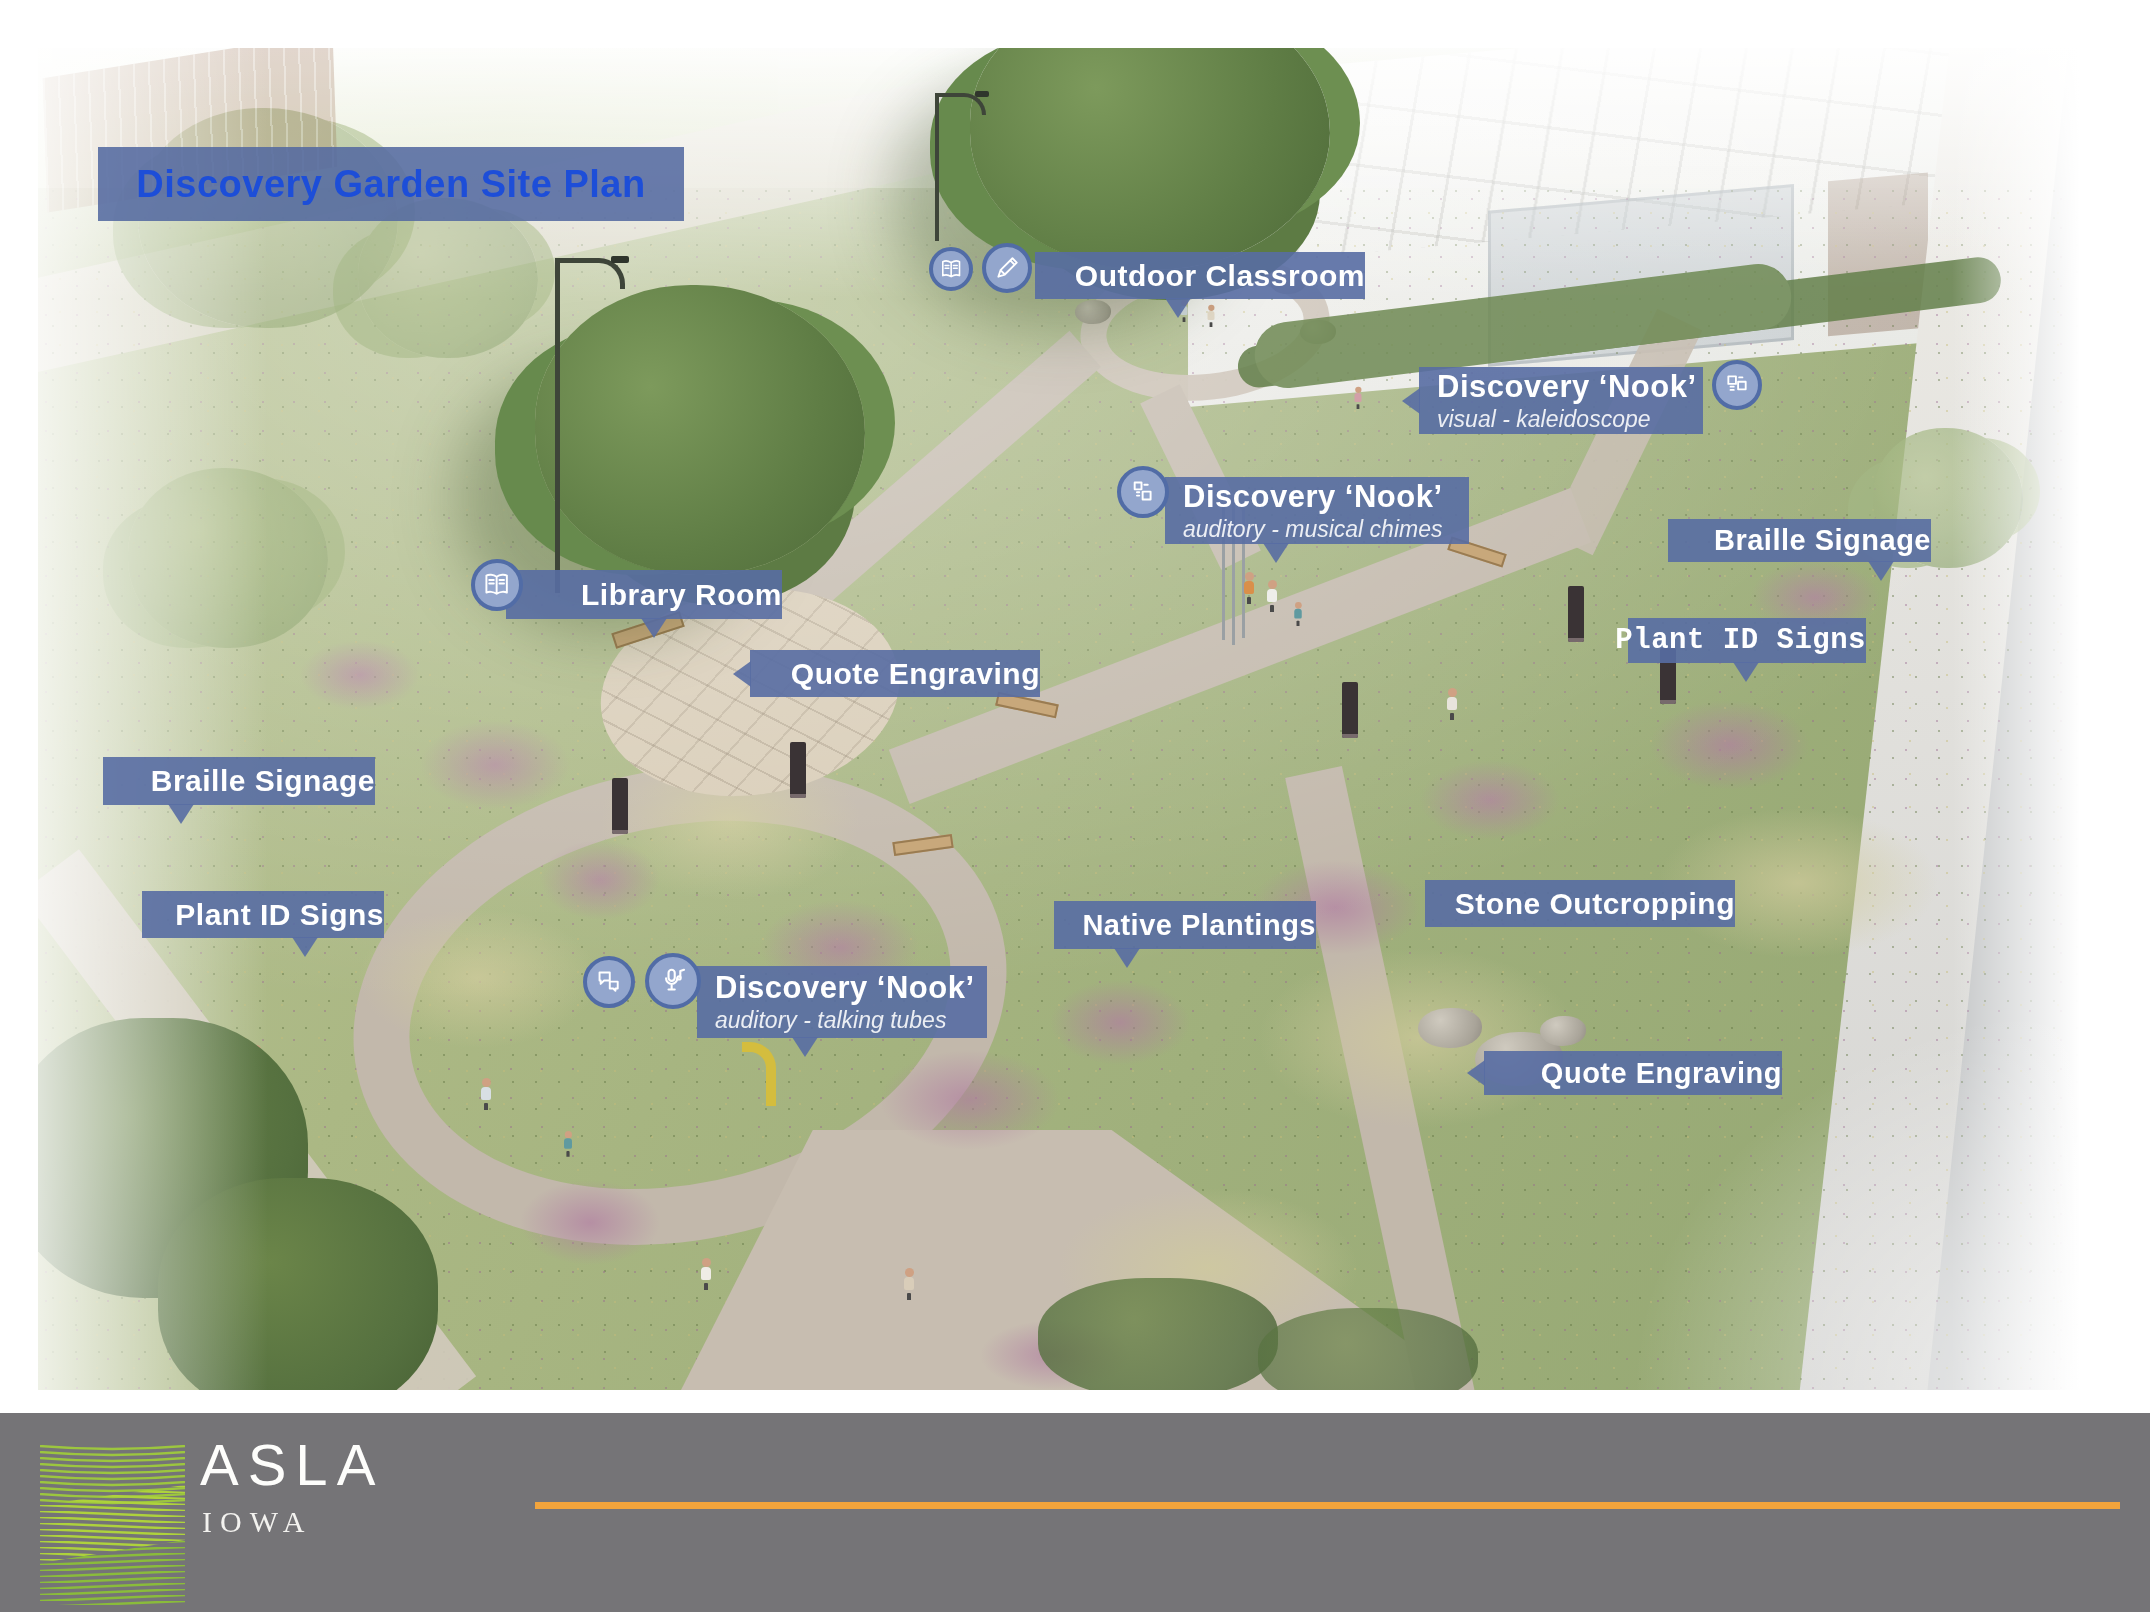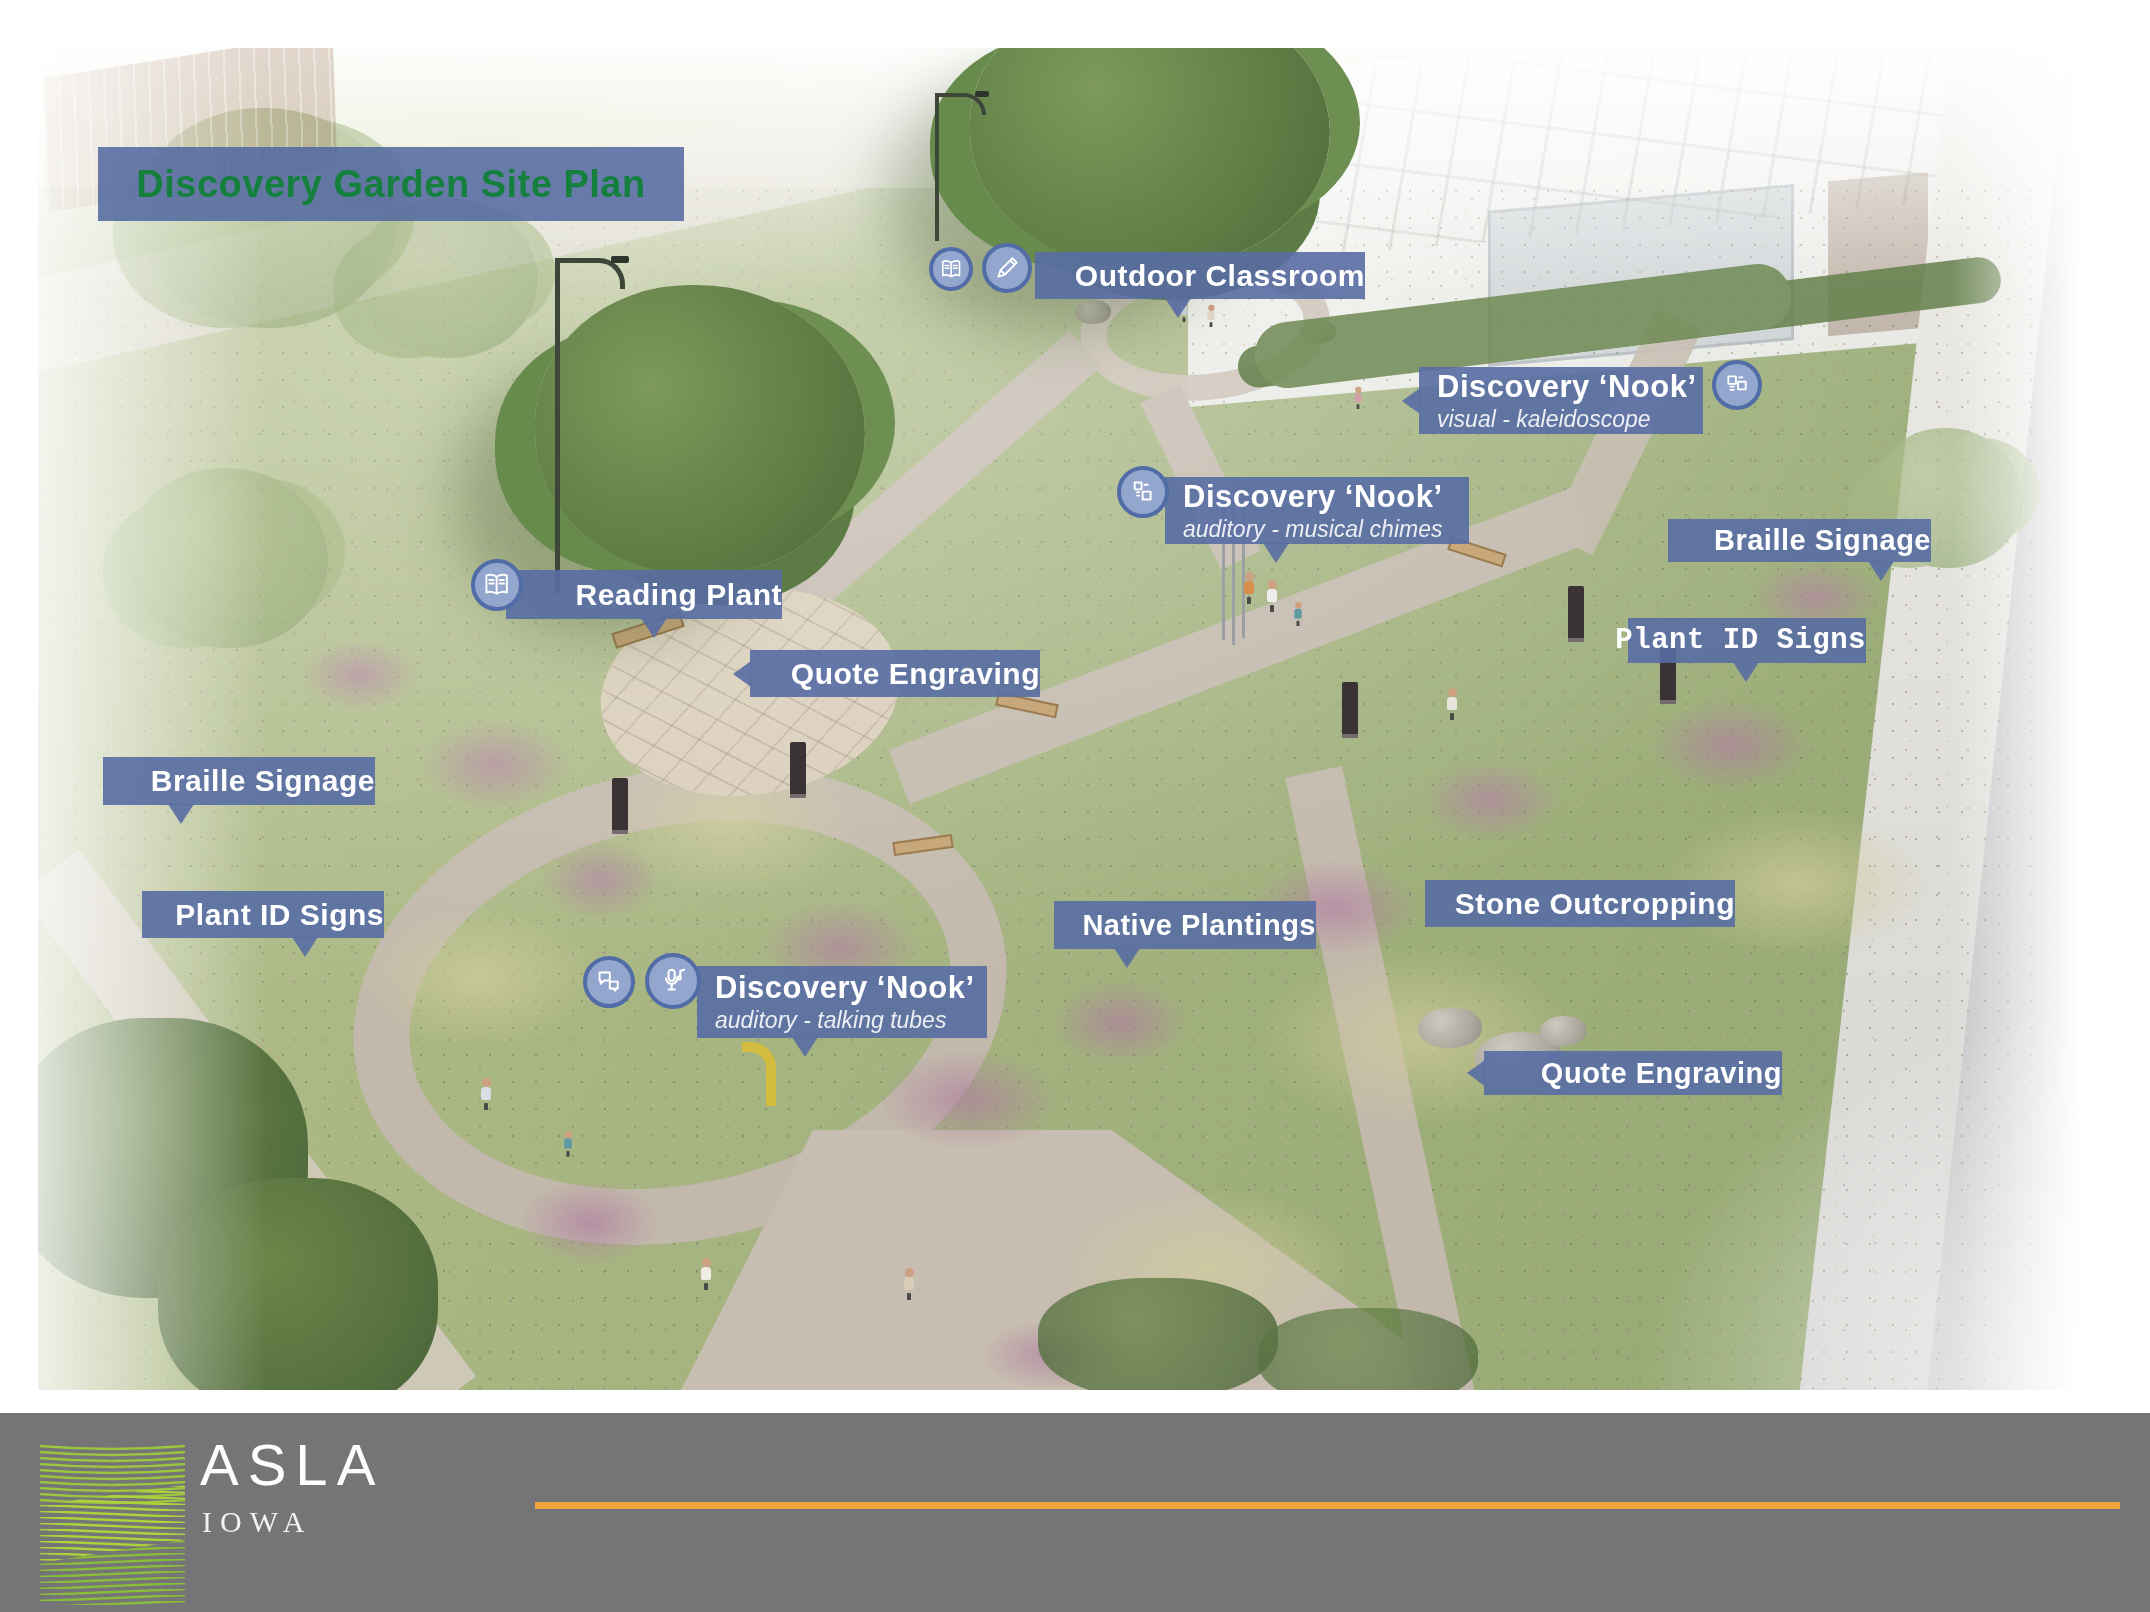--- a/index.html
+++ b/index.html
@@ -58,21 +58,21 @@
   .person::after{content:"";position:absolute;left:1px;top:9px;width:10px;height:13px;border-radius:4px 4px 2px 2px;background:var(--s,#eceae4);box-shadow:0 13px 0 -3px #4a4a4a;}
 
   .fade-top{left:0;top:0;width:100%;height:250px;background:linear-gradient(180deg,rgba(255,255,255,.95) 0%,rgba(255,255,255,0) 100%);z-index:8;}
   .fade-left{left:0;top:0;width:230px;height:100%;background:linear-gradient(90deg,rgba(255,255,255,.8),rgba(255,255,255,0));z-index:60;}
   .fade-right{right:0;top:0;width:160px;height:100%;background:linear-gradient(270deg,#ffffff 20%,rgba(255,255,255,0));z-index:60;}
   .fade-br{right:0;bottom:0;width:520px;height:420px;background:radial-gradient(at 100% 100%,rgba(255,255,255,.7),transparent 65%);z-index:60;}
   .wash{left:0;top:0;width:100%;height:100%;background:radial-gradient(120% 90% at 28% 18%,rgba(255,255,255,.38),transparent 60%);z-index:8;}
 
   
   .banner{position:absolute;left:98px;top:147px;width:586px;height:74px;background:rgba(84,106,160,.88);display:flex;align-items:center;justify-content:center;z-index:100;}
-  .banner span{font-weight:bold;font-size:38px;color:#15803d;letter-spacing:.5px;white-space:nowrap;}
+  .banner span{font-weight:bold;font-size:38px;color:#1d4ed8;letter-spacing:.5px;white-space:nowrap;}
   .callout{position:absolute;background:rgba(88,109,163,.9);color:#fff;display:flex;flex-direction:column;justify-content:center;align-items:flex-end;z-index:100;box-sizing:border-box;}
   .c-text{font-weight:bold;font-size:30px;letter-spacing:.5px;white-space:nowrap;position:relative;}
   .callout.two{align-items:flex-start;padding-left:18px;}
   .callout.two .c-text{font-size:31px;text-align:center;}
   .c-sub{font-style:italic;font-size:23px;color:rgba(255,255,255,.88);margin-top:1px;white-space:nowrap;position:relative;}
   .ptr{position:absolute;width:0;height:0;border-style:solid;}
   .ptr.down{bottom:-19px;border-width:20px 13px 0 13px;border-color:rgba(88,109,163,.9) transparent transparent transparent;}
   .ptr.left{left:-17px;top:50%;transform:translateY(-50%);border-width:13px 18px 13px 0;border-color:transparent rgba(88,109,163,.9) transparent transparent;}
   .badge{position:absolute;border-radius:50%;background:#93a6cd;border:4px solid #516ca6;display:flex;align-items:center;justify-content:center;box-sizing:border-box;z-index:101;}
   .badge svg{width:62%;height:62%;stroke:#fff;fill:none;stroke-width:1.7;stroke-linecap:round;stroke-linejoin:round;}
@@ -244,21 +244,21 @@
     <span class="badge" style="left:-48px;top:-11px;width:52px;height:52px;">
       <svg viewBox="0 0 24 24">
           <rect x="5" y="4" width="6" height="6"></rect>
           <rect x="12" y="12" width="7" height="7"></rect>
           <path d="M7 12.5h2 M7 15.5h2 M13.5 6h3"></path>
         </svg>
     </span>
   </div>
 
   <div class="callout" style="left:506px;top:570px;width:276px;height:49px;">
-    <span class="c-text">Reading Plant</span>
+    <span class="c-text">Library Room</span>
     <span class="ptr down" style="left:135px;"></span>
     <span class="badge" style="left:-35px;top:-11px;width:52px;height:52px;">
       <svg viewBox="0 0 24 24">
           <path d="M12 5 C9 3 5 3 3 4 V19 C5 18 9 18 12 20 C15 18 19 18 21 19 V4 C19 3 15 3 12 5 Z M12 5 V20 M5.5 8h4 M5.5 11h4 M14.5 8h4 M14.5 11h4"></path>
         </svg>
     </span>
   </div>
 
   <div class="callout" style="left:750px;top:650px;width:290px;height:47px;">
     <span class="c-text">Quote Engraving</span>

